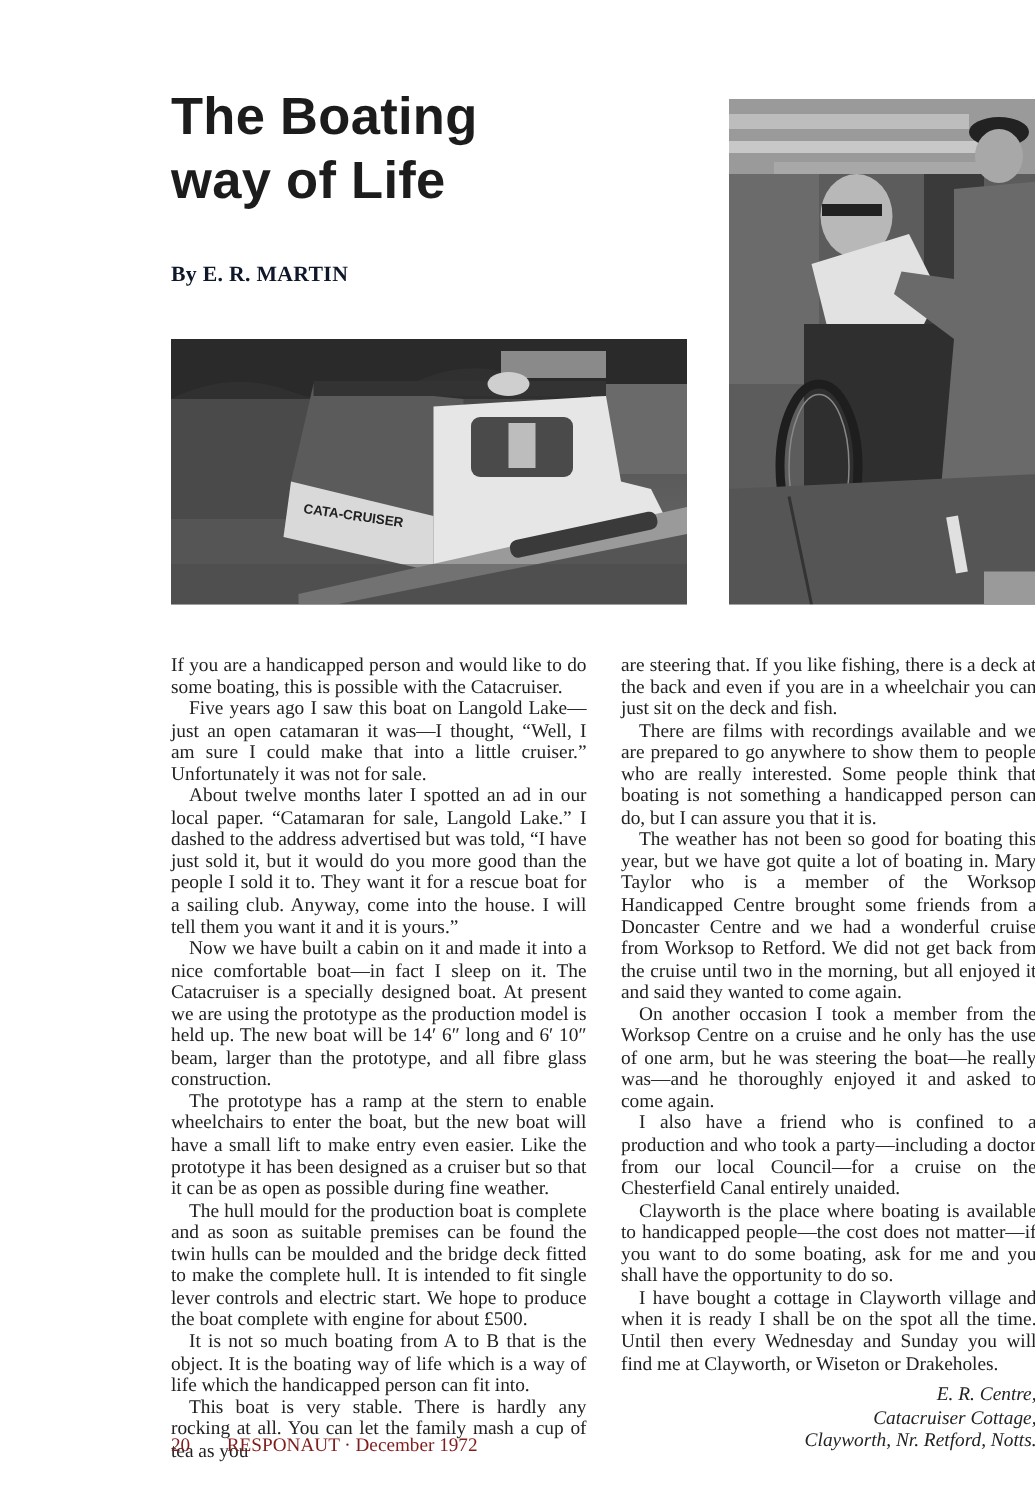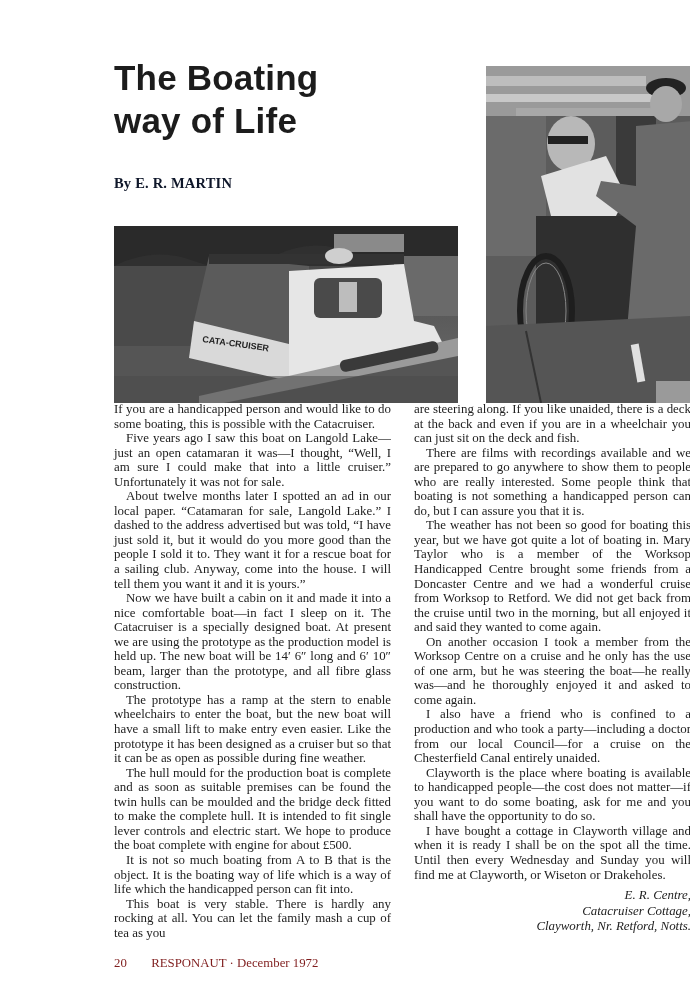--- a/index.html
+++ b/index.html
@@ -59,21 +59,21 @@
       height: 177px;
     }
     .photo-wheelchair {
       left: 438px;
       top: 66px;
       width: 206px;
       height: 337px;
     }
     .column {
       position: absolute;
-      top: 402px;
+      top: 436px;
       width: 277px;
       font-family: "Liberation Serif", serif;
       font-size: 12.9px;
       line-height: 14.55px;
       text-align: justify;
       color: #222;
       hyphens: none;
     }
     .col-left { left: 66px; }
     .col-right { left: 366px; }
@@ -189,21 +189,21 @@
     <p>Five years ago I saw this boat on Langold Lake—just an open catamaran it was—I thought, “Well, I am sure I could make that into a little cruiser.” Unfortunately it was not for sale.</p>
     <p>About twelve months later I spotted an ad in our local paper. “Catamaran for sale, Langold Lake.” I dashed to the address advertised but was told, “I have just sold it, but it would do you more good than the people I sold it to. They want it for a rescue boat for a sailing club. Anyway, come into the house. I will tell them you want it and it is yours.”</p>
     <p>Now we have built a cabin on it and made it into a nice comfortable boat—in fact I sleep on it. The Catacruiser is a specially designed boat. At present we are using the prototype as the production model is held up. The new boat will be 14′ 6″ long and 6′ 10″ beam, larger than the prototype, and all fibre glass construction.</p>
     <p>The prototype has a ramp at the stern to enable wheelchairs to enter the boat, but the new boat will have a small lift to make entry even easier. Like the prototype it has been designed as a cruiser but so that it can be as open as possible during fine weather.</p>
     <p>The hull mould for the production boat is complete and as soon as suitable premises can be found the twin hulls can be moulded and the bridge deck fitted to make the complete hull. It is intended to fit single lever controls and electric start. We hope to produce the boat complete with engine for about £500.</p>
     <p>It is not so much boating from A to B that is the object. It is the boating way of life which is a way of life which the handicapped person can fit into.</p>
     <p>This boat is very stable. There is hardly any rocking at all. You can let the family mash a cup of tea as you</p>
   </div>
 
   <div class="column col-right">
-    <p class="first">are steering along. If you like unaided, there is a deck at the back and even if you are in a wheelchair you can just sit on the deck and fish.</p>
+    <p class="first">are steering that. If you like fishing, there is a deck at the back and even if you are in a wheelchair you can just sit on the deck and fish.</p>
     <p>There are films with recordings available and we are prepared to go anywhere to show them to people who are really interested. Some people think that boating is not something a handicapped person can do, but I can assure you that it is.</p>
     <p>The weather has not been so good for boating this year, but we have got quite a lot of boating in. Mary Taylor who is a member of the Worksop Handicapped Centre brought some friends from a Doncaster Centre and we had a wonderful cruise from Worksop to Retford. We did not get back from the cruise until two in the morning, but all enjoyed it and said they wanted to come again.</p>
     <p>On another occasion I took a member from the Worksop Centre on a cruise and he only has the use of one arm, but he was steering the boat—he really was—and he thoroughly enjoyed it and asked to come again.</p>
     <p>I also have a friend who is confined to a production and who took a party—including a doctor from our local Council—for a cruise on the Chesterfield Canal entirely unaided.</p>
     <p>Clayworth is the place where boating is available to handicapped people—the cost does not matter—if you want to do some boating, ask for me and you shall have the opportunity to do so.</p>
     <p>I have bought a cottage in Clayworth village and when it is ready I shall be on the spot all the time. Until then every Wednesday and Sunday you will find me at Clayworth, or Wiseton or Drakeholes.</p>
 
     <div class="signature">
       <div>E. R. Centre,</div>
       <div>Catacruiser Cottage,</div>

